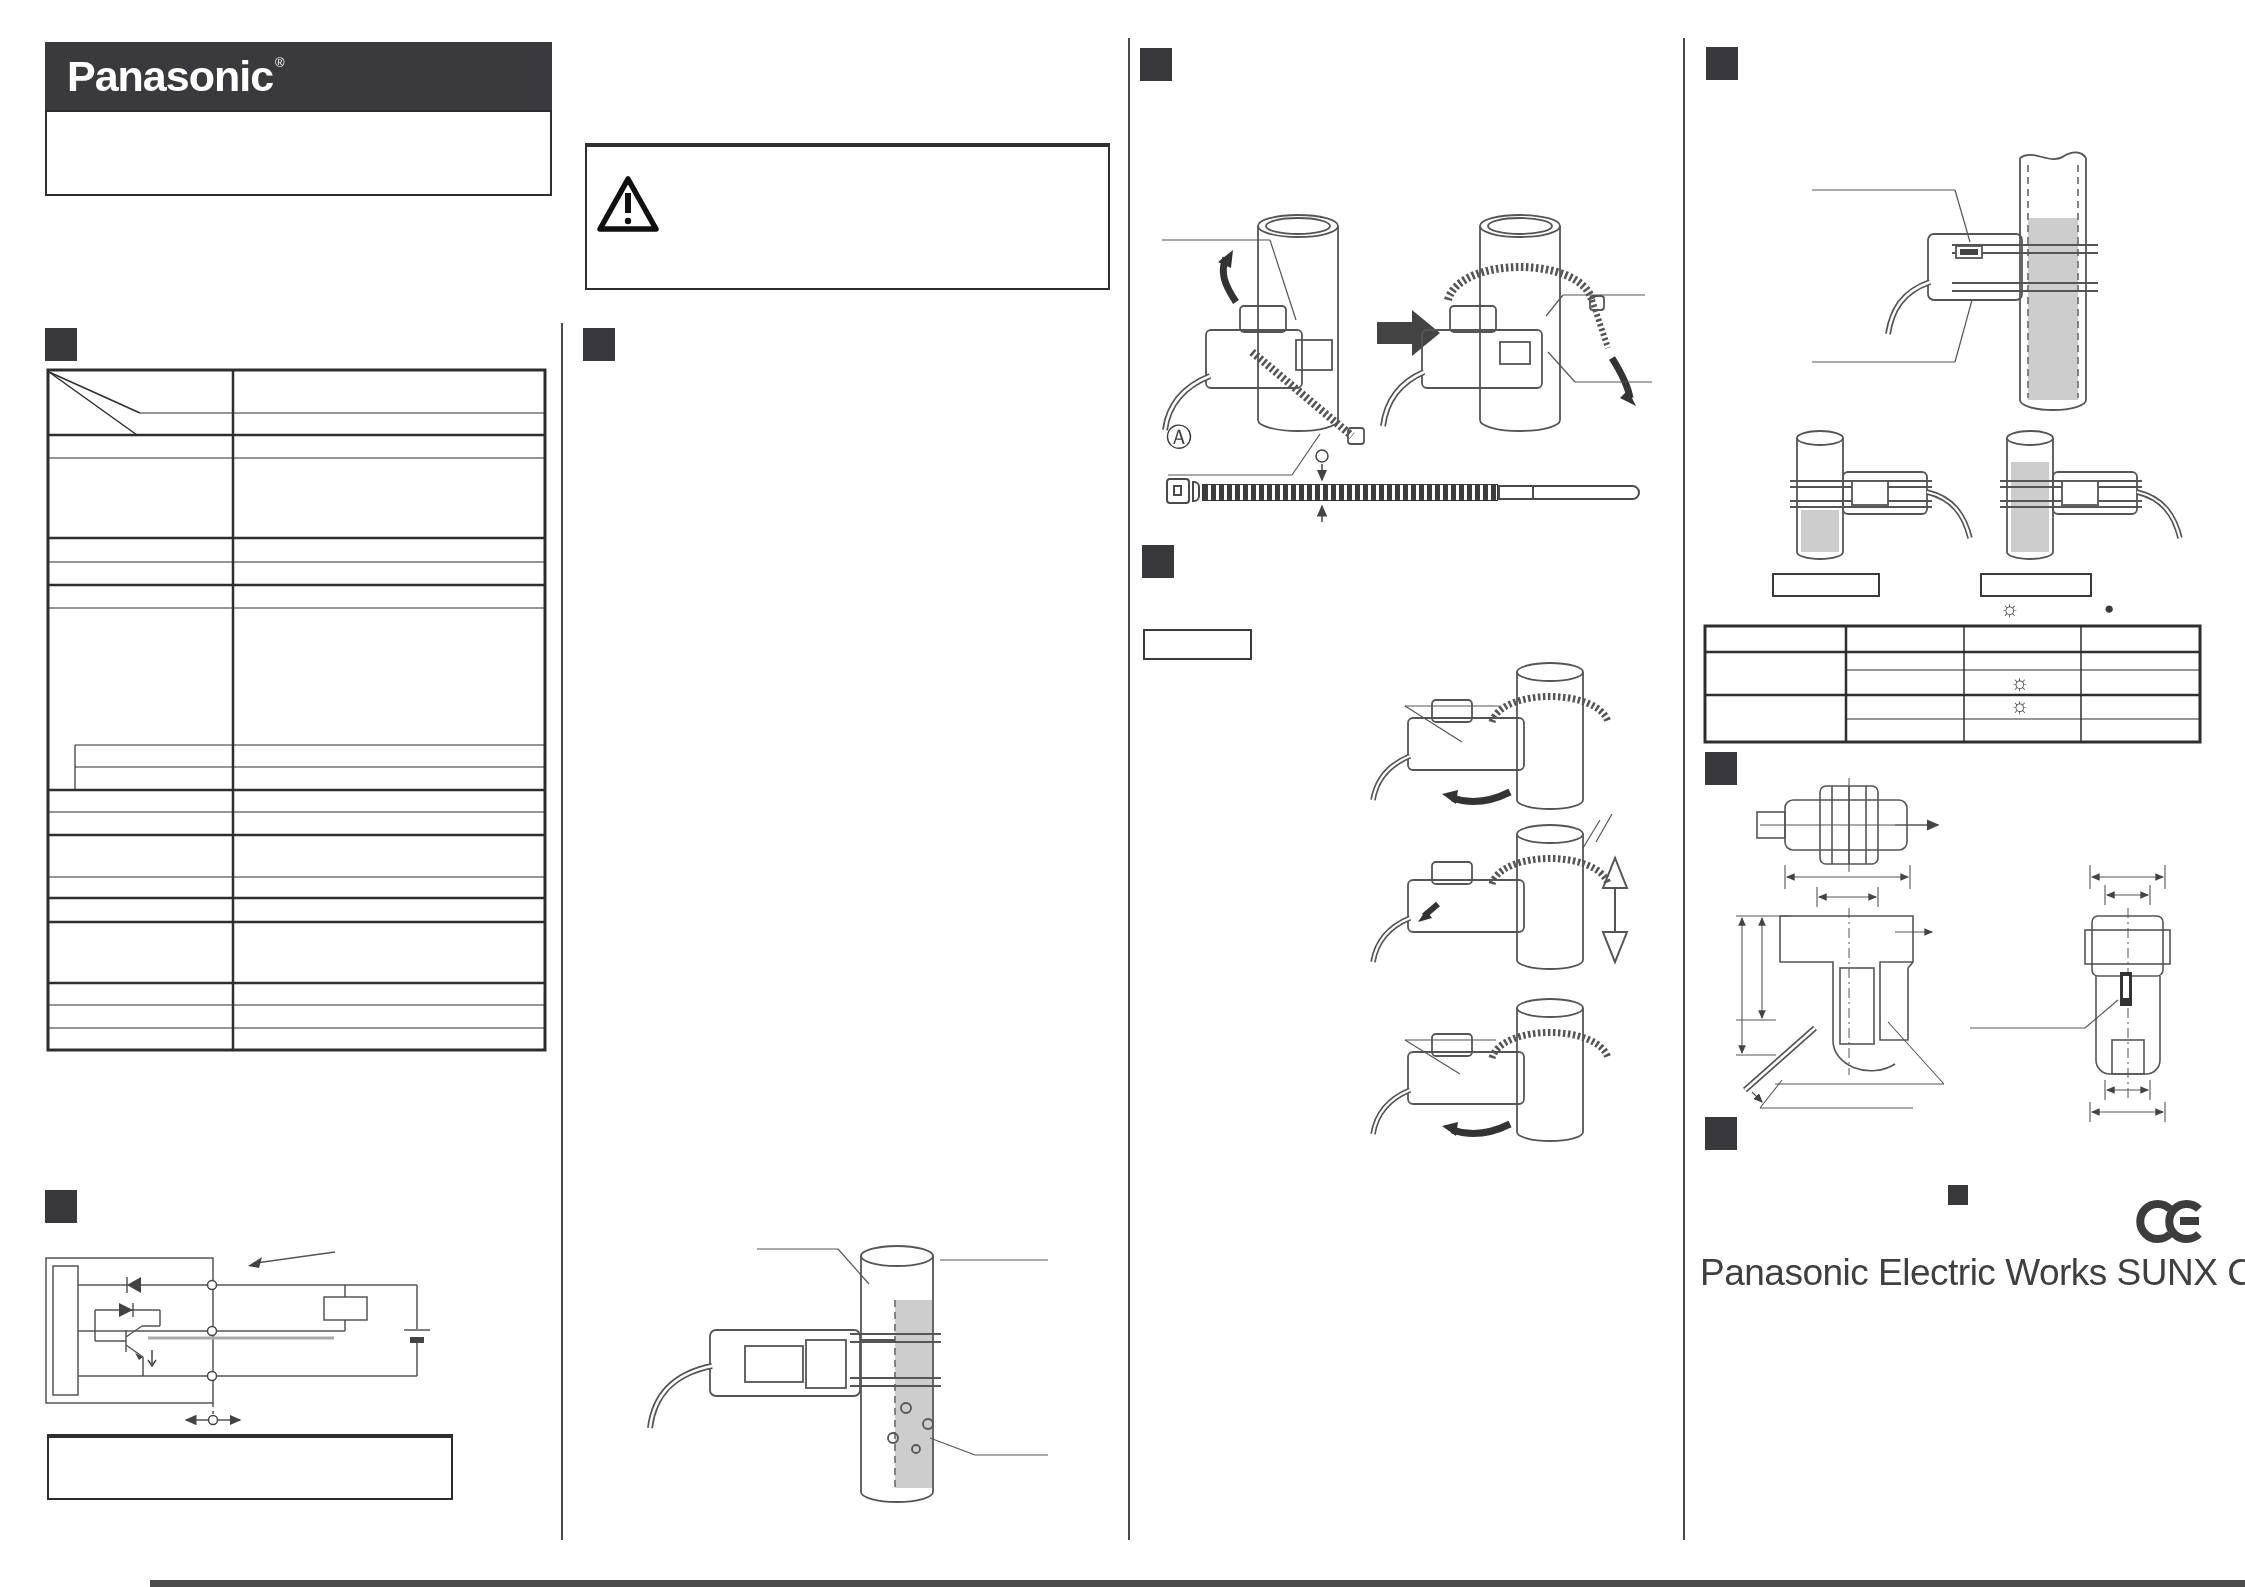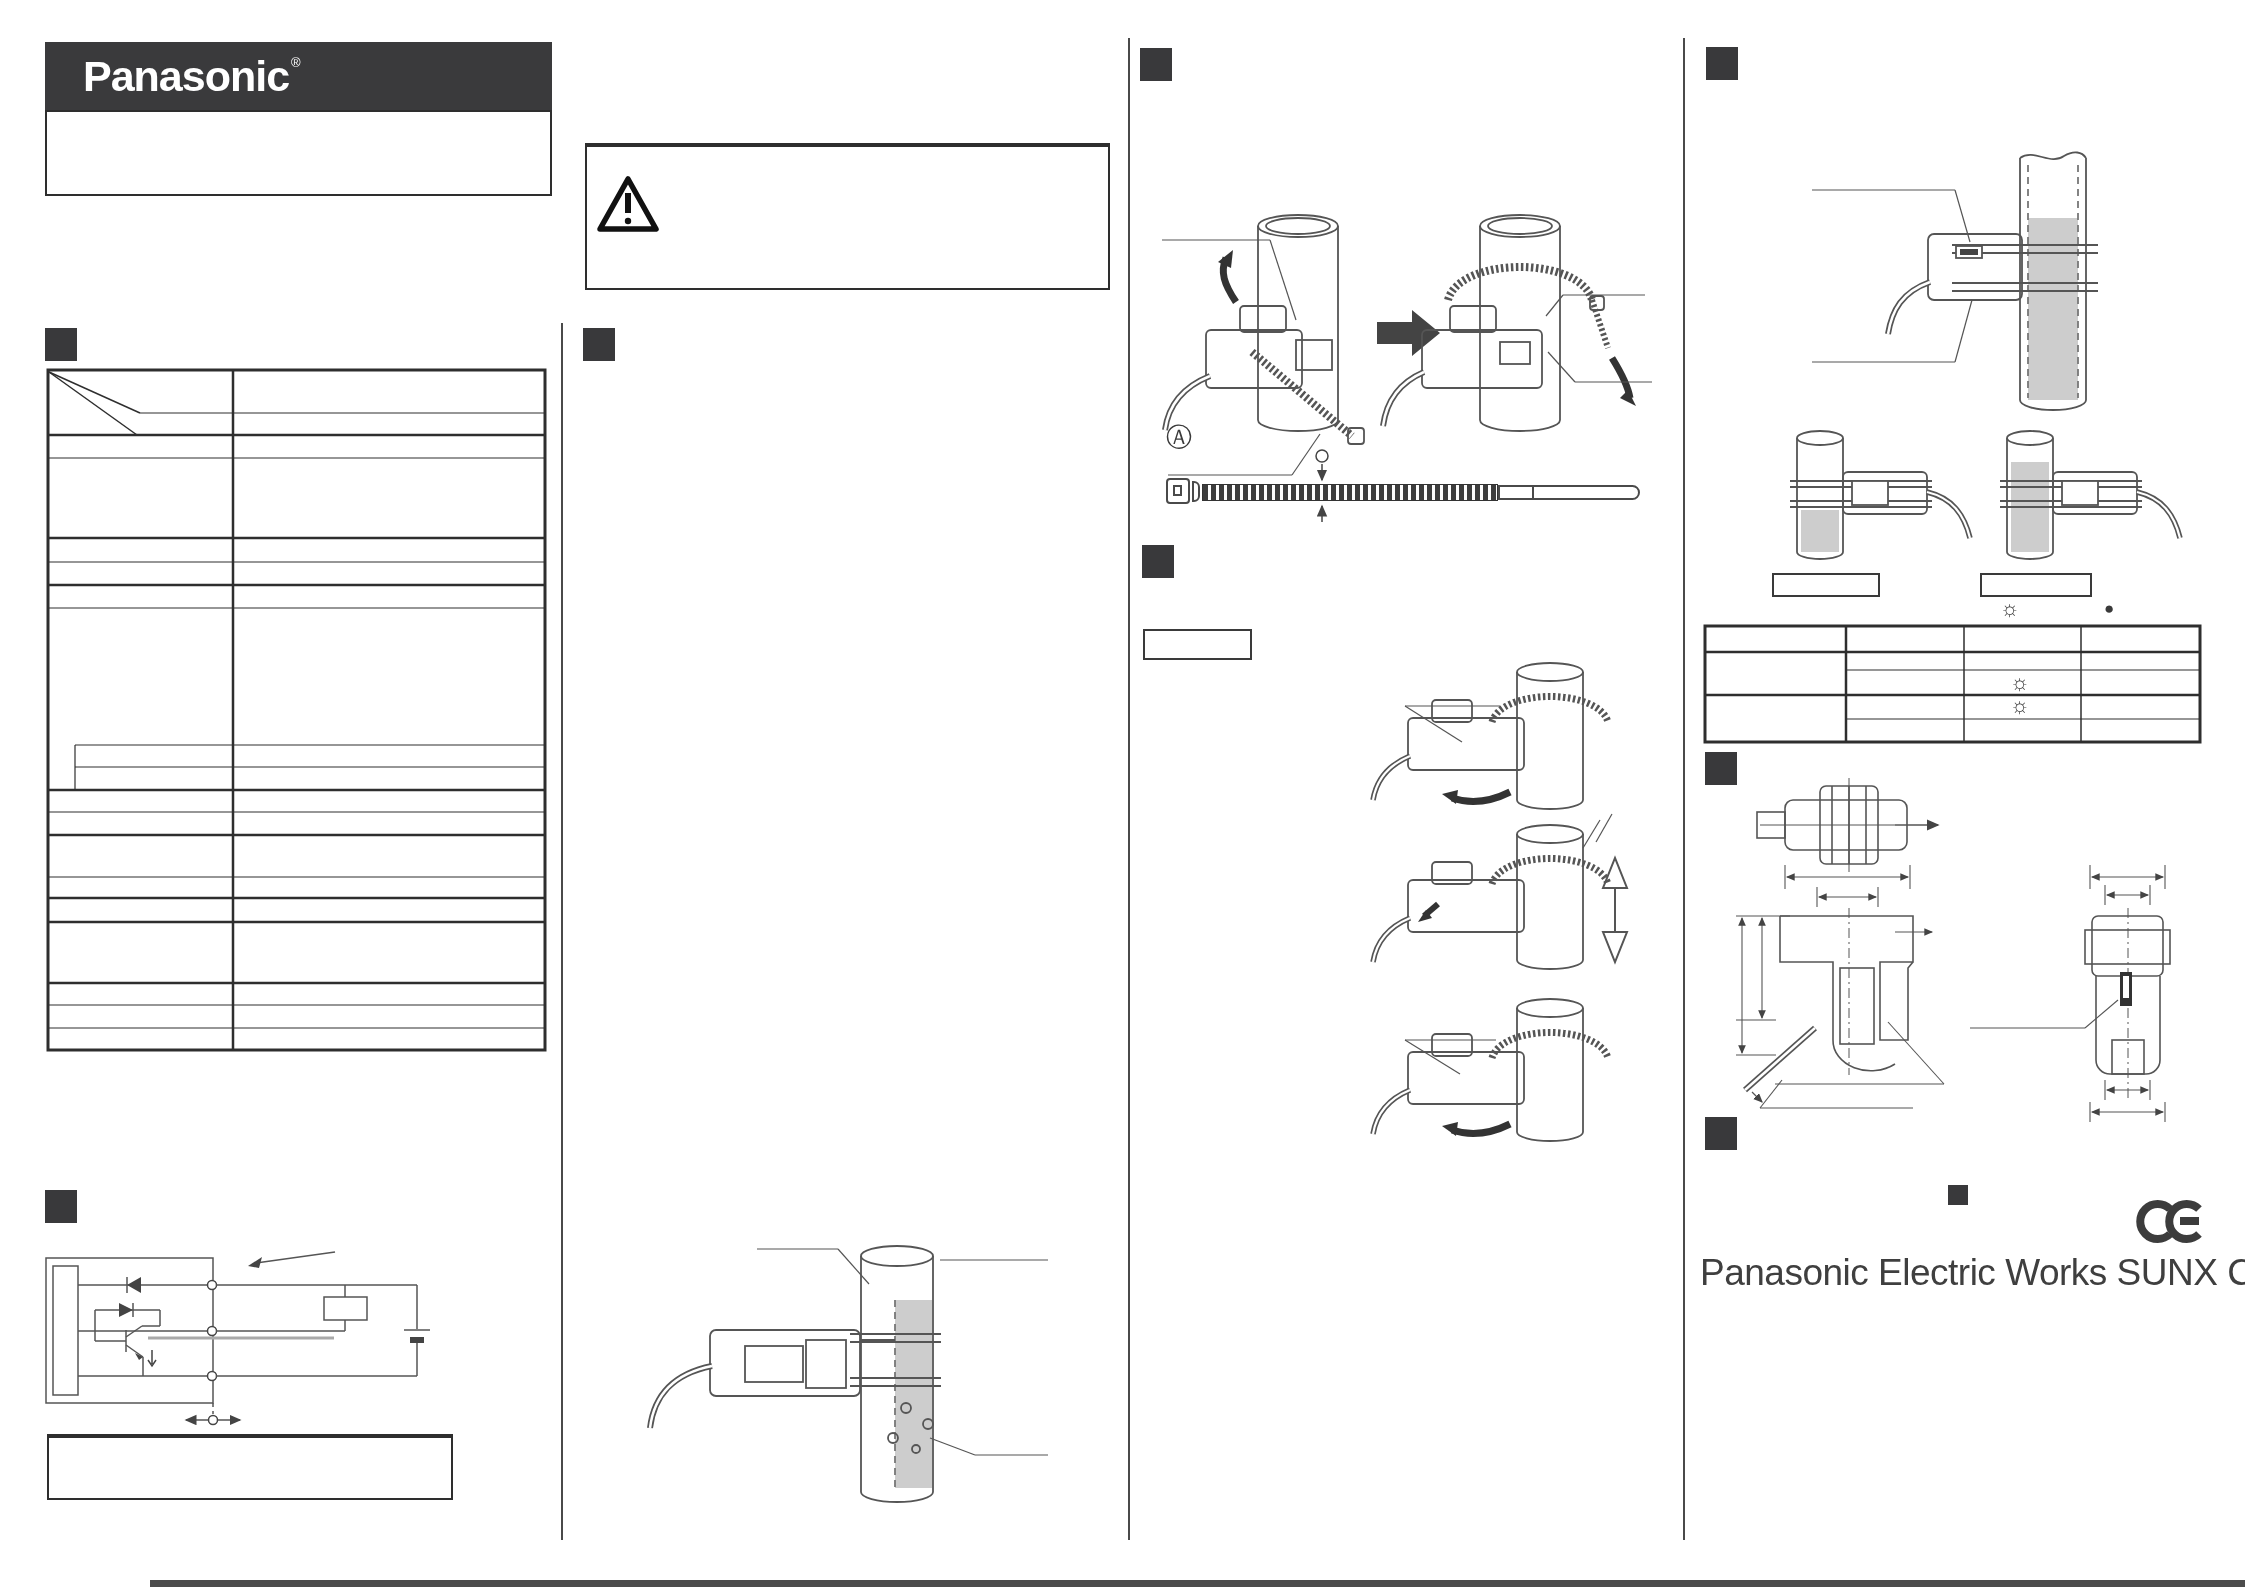--- a/index.html
+++ b/index.html
@@ -5,21 +5,21 @@
   html,body{margin:0;padding:0;background:#888;}
   #page{position:relative;width:2245px;height:1587px;background:#fff;overflow:hidden;
         font-family:"Liberation Sans",sans-serif;}
   .sq{position:absolute;width:32px;height:33px;background:#39393b;}
   .vdiv{position:absolute;width:2px;background:#4a4a4a;}
   .box{position:absolute;background:#fff;border:2px solid #2e2e2e;box-sizing:border-box;}
   .box-heavy-top{border-top-width:4px;}
   .lblbox{position:absolute;background:#fff;border:2px solid #3a3a3a;box-sizing:border-box;}
   #logo-bar{position:absolute;left:45px;top:42px;width:507px;height:68px;background:#3a3a3c;
             color:#fff;display:flex;align-items:center;padding-left:22px;box-sizing:border-box;}
-  #logo-text{font-size:43px;font-weight:bold;letter-spacing:-1px;margin-left:16px;}
+  #logo-text{font-size:43px;font-weight:bold;letter-spacing:-1px;}
   #logo-reg{font-size:13px;vertical-align:top;position:relative;top:-14px;left:2px;}
   #company-name{position:absolute;left:1700px;top:1252px;font-size:37px;color:#3f3f3f;
                 letter-spacing:-0.5px;white-space:nowrap;}
   .icon-glyph{position:absolute;color:#3a3a3a;line-height:1;}
   #bottom-bar{position:absolute;left:150px;top:1580px;width:2095px;height:7px;background:#4c4c4c;}
   
   #tie-head{position:absolute;left:1166px;top:478px;width:24px;height:26px;border:2px solid #4a4a4a;
             border-radius:4px;box-sizing:border-box;}
   #tie-head-inner{position:absolute;left:5px;top:5px;width:9px;height:11px;border:2px solid #4a4a4a;box-sizing:border-box;}
   #tie-neck{position:absolute;left:1192px;top:481px;width:8px;height:21px;border:2px solid #4a4a4a;

